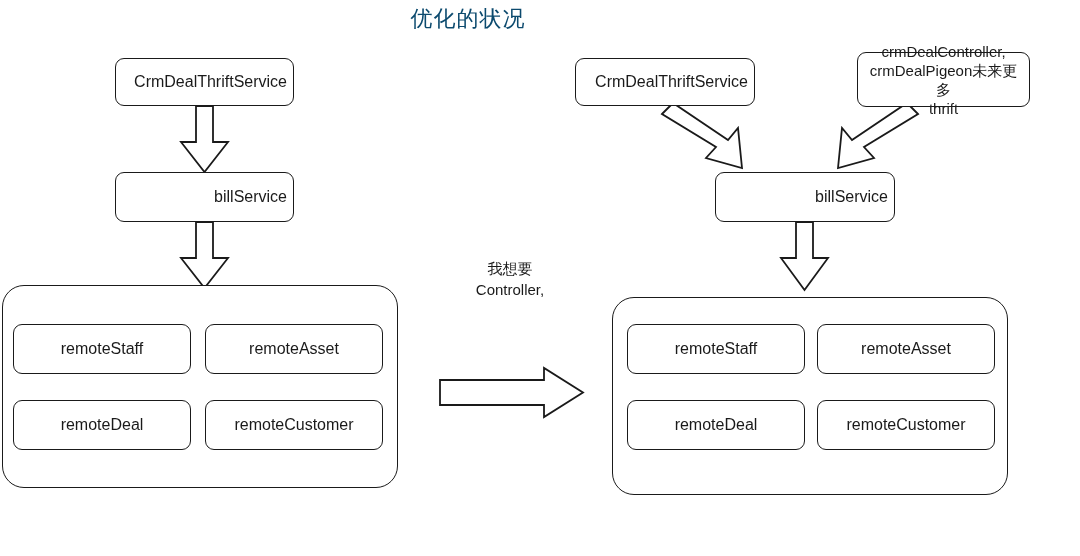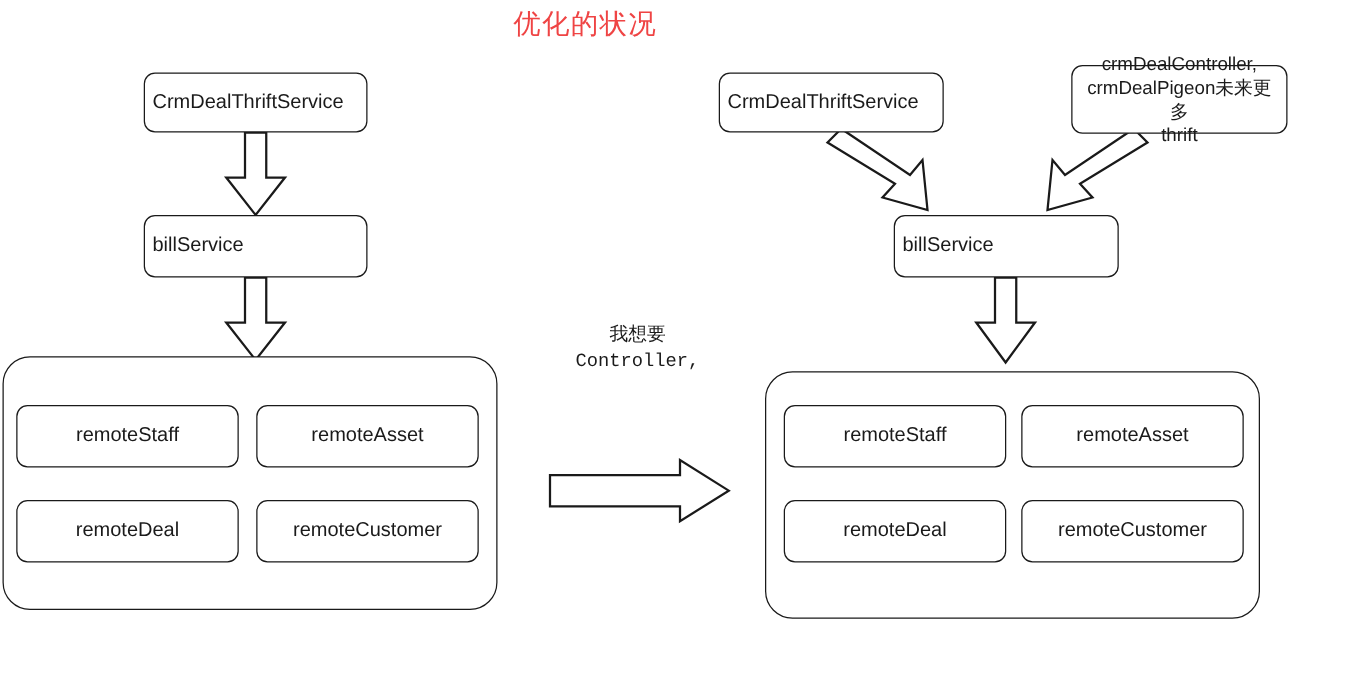--- a/index.html
+++ b/index.html
@@ -22,34 +22,34 @@
     width: 1080px;
     height: 556px;
   }
   .title {
     position: absolute;
     left: 0;
     top: 4px;
     width: 936px;
     text-align: center;
     font-size: 22px;
-    color: #ef4444;
+    color: #0c4a6e;
     letter-spacing: 1px;
     line-height: 30px;
     white-space: nowrap;
   }
   .node {
     position: absolute;
     box-sizing: border-box;
     border: 1.6px solid #1a1a1a;
     border-radius: 9px;
     background: #ffffff;
     display: flex;
     align-items: center;
-    justify-content: flex-start;
+    justify-content: flex-end;
     text-align: center;
     font-size: 16px;
     line-height: 20px;
     padding: 2px 6px;
   }
   .node.small {
     font-size: 15px;
     line-height: 19px;
   }
   .container-box {
@@ -70,21 +70,20 @@
     justify-content: center;
     text-align: right;
     font-size: 16px;
   }
   .note {
     position: absolute;
     text-align: center;
     font-size: 15px;
     line-height: 21px;
     white-space: pre-line;
-    font-family: Liberation Mono, monospace;
   }
   svg.arrow-layer {
     position: absolute;
     left: 0; top: 0;
     width: 1080px;
     height: 556px;
     pointer-events: none;
   }
   .arrow-shape {
     fill: #ffffff;

